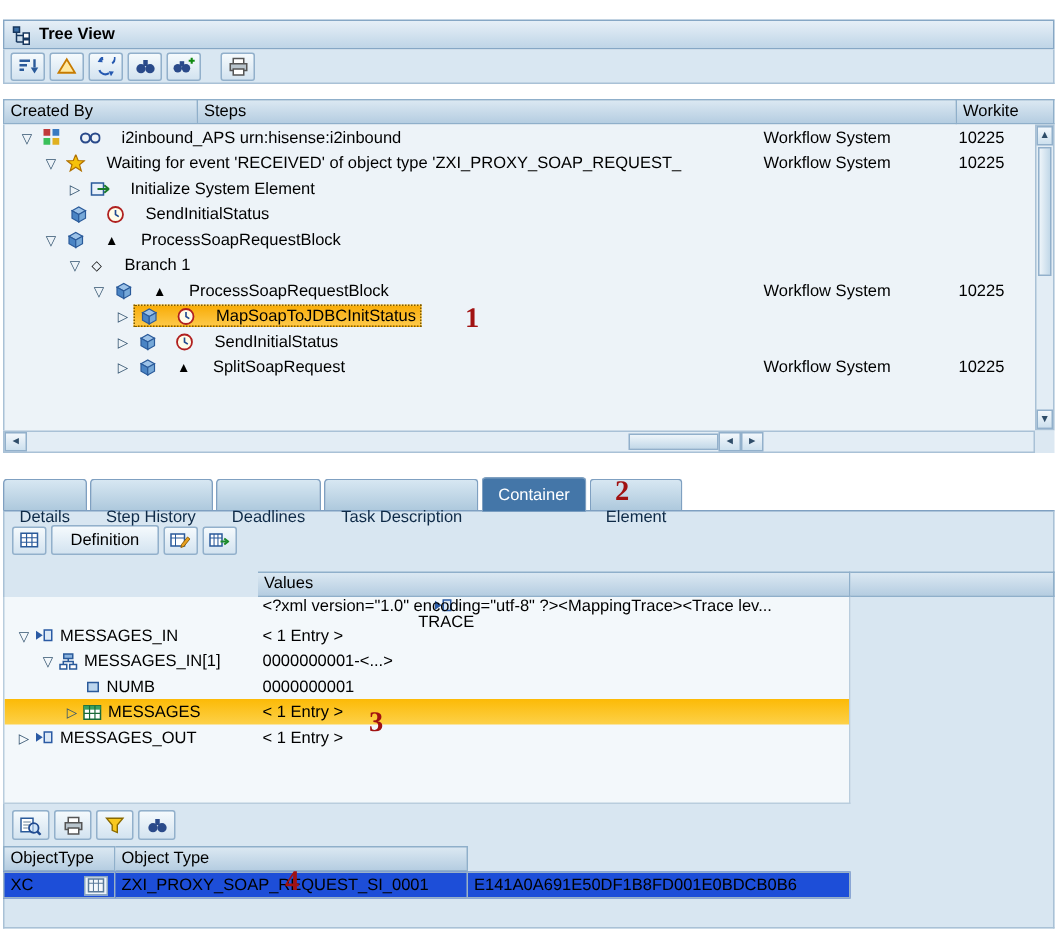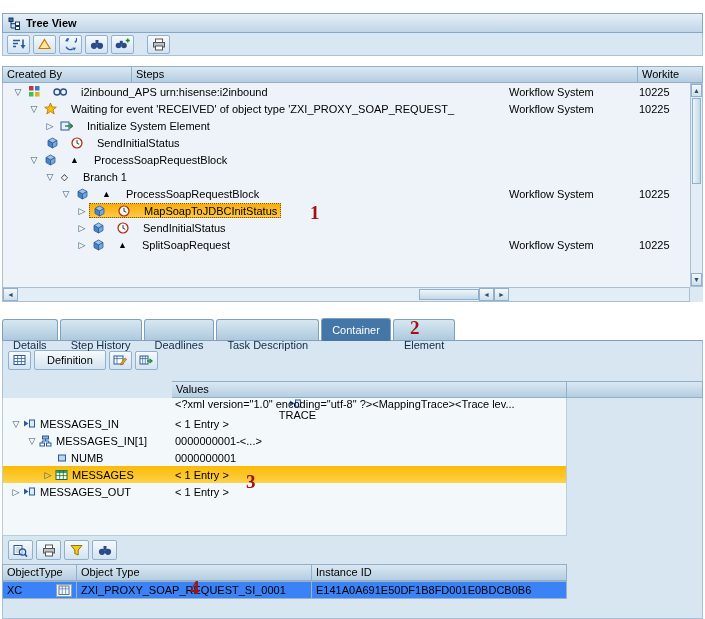--- a/index.html
+++ b/index.html
@@ -59,21 +59,21 @@
   .expr-body{left:2px;top:398px;width:565px;height:138px;background:#f3f8fb;
              border:1px solid #b9cddd;border-top:none;overflow:hidden}
   .erow{height:17px;display:flex;align-items:center;white-space:nowrap;position:relative}
   .erow.hl{background:linear-gradient(#fcba06,#fdd149)}
   .ename{padding-left:4px}
   .evalue{position:absolute;left:172px;width:390px;overflow:hidden;white-space:nowrap}
   .otoolbar{left:8px;top:540px;display:flex;gap:3px}
   .otoolbar .tbtn{width:25px;height:20px}
   .obj-header{left:2px;top:564px;width:567px;height:17px}
   .obj-row{left:2px;top:581px;width:567px;height:18px;display:flex}
-  .ocell{height:18px;background:#3b82f6;border:1px solid #9ab2c6;border-left:none;padding:1px 4px;
+  .ocell{height:18px;background:#1d4ed8;border:1px solid #9ab2c6;border-left:none;padding:1px 4px;
          display:flex;align-items:center;gap:3px;overflow:hidden;white-space:nowrap}
   .ocell:first-child{border-left:1px solid #9ab2c6}
   .mc{margin-left:auto;border:1px solid #8aa6c0;background:#eef4f9;padding:0 1px}
   .annot{position:absolute;z-index:60;color:#a11212;font-family:"Liberation Serif",serif;
          font-weight:bold;font-size:19px;line-height:1}
 </style>
 </head>
 <body>
 
 <div id="app">
@@ -478,21 +478,20 @@
             <circle cx="4" cy="6.8" r="3.1" fill="#2a4a8a"></circle>
             <circle cx="10" cy="6.8" r="3.1" fill="#2a4a8a"></circle>
             <rect x="5.5" y="1" width="3" height="4" fill="#2a4a8a"></rect>
           </svg>
         </span>
       </button>
     </div>
   <div class="obj-header abs hdr" id="obj-header">
       <div class="hcell" style="flex: 0 0 75px;"><span>ObjectType</span></div>
       <div class="hcell" style="flex: 0 0 235px;"><span>Object Type</span></div>
-      <div class="hcell" style="flex: 0 0 255px;"><span>Instance ID</span></div>
     </div>
   <div class="obj-row abs" id="obj-row">
       <div class="ocell" style="flex: 0 0 75px;">
         <span>XC</span>
         <span class="ic mc">
           <svg width="12" height="11">
             <rect x="1" y="1" width="10" height="8.5" fill="#f4f8fc" stroke="#5a7a9a"></rect>
             <path d="M1 3.8h10M4.3 1v8.5M7.6 1v8.5" stroke="#5a7a9a" stroke-width=".7"></path>
           </svg>
         </span>

